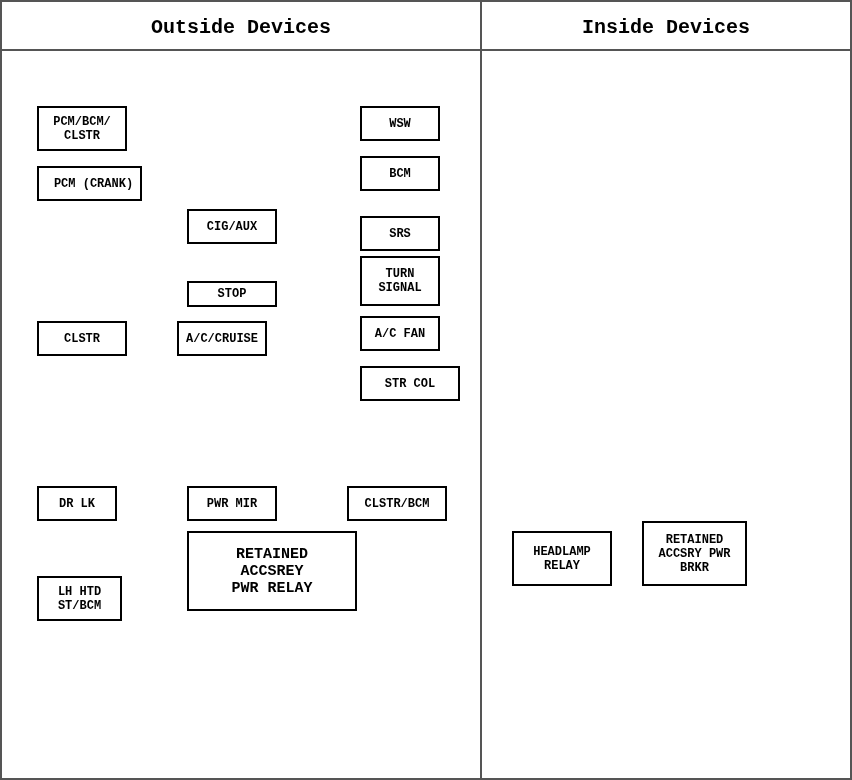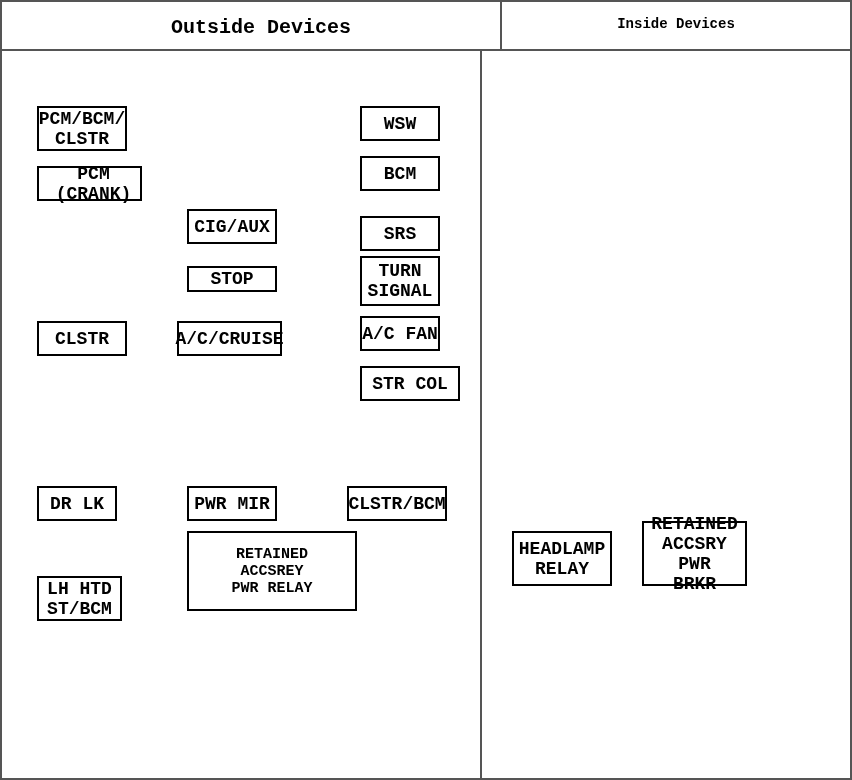--- a/index.html
+++ b/index.html
@@ -13,35 +13,34 @@
     .main-container {
       width: 852px;
       height: 780px;
       border: 2px solid #555;
       display: flex;
       flex-direction: column;
     }
     .section-headers {
       display: flex;
       border-bottom: 2px solid #555;
-      padding-left: 20px;
     }
     .outside-header {
       flex: 0 0 480px;
       text-align: center;
       padding: 14px 0 10px 0;
       font-size: 20px;
       font-weight: bold;
       border-right: 2px solid #555;
     }
     .inside-header {
       flex: 1;
       text-align: center;
       padding: 14px 0 10px 0;
-      font-size: 14px;
+      font-size: 20px;
       font-weight: bold;
     }
     .content-area {
       display: flex;
       flex: 1;
     }
     .outside-section {
       flex: 0 0 480px;
       border-right: 2px solid #555;
       position: relative;
@@ -50,21 +49,21 @@
     .inside-section {
       flex: 1;
       position: relative;
     }
     .box {
       border: 2px solid #000;
       display: inline-flex;
       align-items: center;
       justify-content: center;
       text-align: center;
-      font-size: 18px;
+      font-size: 12px;
       font-weight: bold;
       position: absolute;
       background: #fff;
     }
     .box-large {
       font-size: 15px;
       font-weight: bold;
     }
   </style>
 </head>
@@ -77,25 +76,25 @@
   </div>
   <div class="content-area">
     <div class="outside-section" id="outside-section">
     <div class="box" style="left: 35px; top: 55px; width: 90px; height: 45px; white-space: pre-line;">PCM/BCM/
 CLSTR</div>
         <div class="box" style="left: 35px; top: 115px; width: 105px; height: 35px; white-space: pre-line; padding-left: 8px;">PCM (CRANK)</div>
         <div class="box" style="left: 185px; top: 115px; width: 90px; height: 35px; white-space: pre-line; margin-top: 43px;">CIG/AUX</div>
         <div class="box" style="left: 358px; top: 55px; width: 80px; height: 35px; white-space: pre-line;">WSW</div>
         <div class="box" style="left: 358px; top: 105px; width: 80px; height: 35px; white-space: pre-line;">BCM</div>
         <div class="box" style="left: 358px; top: 165px; width: 80px; height: 35px; white-space: pre-line;">SRS</div>
-        <div class="box" style="left: 185px; top: 215px; width: 90px; height: 26px; white-space: pre-line;">STOP</div>
+        <div class="box" style="left: 185px; top: 230px; width: 90px; height: 26px; white-space: pre-line;">STOP</div>
         <div class="box" style="left: 358px; top: 205px; width: 80px; height: 50px; white-space: pre-line;">TURN
 SIGNAL</div>
         <div class="box" style="left: 35px; top: 270px; width: 90px; height: 35px; white-space: pre-line;">CLSTR</div>
-        <div class="box" style="left: 175px; top: 270px; width: 105px; height: 35px; white-space: pre-line;">A/C/CRUISE</div>
+        <div class="box" style="left: 175px; top: 270px; width: 90px; height: 35px; white-space: pre-line;">A/C/CRUISE</div>
         <div class="box" style="left: 358px; top: 265px; width: 80px; height: 35px; white-space: pre-line;">A/C FAN</div>
         <div class="box" style="left: 358px; top: 315px; width: 100px; height: 35px; white-space: pre-line;">STR COL</div>
         <div class="box" style="left: 35px; top: 435px; width: 80px; height: 35px; white-space: pre-line;">DR LK</div>
         <div class="box" style="left: 185px; top: 435px; width: 90px; height: 35px; white-space: pre-line;">PWR MIR</div>
         <div class="box" style="left: 345px; top: 435px; width: 100px; height: 35px; white-space: pre-line;">CLSTR/BCM</div>
         <div class="box" style="left: 35px; top: 485px; width: 85px; height: 45px; white-space: pre-line; margin-top: 40px;">LH HTD
 ST/BCM</div>
         <div class="box box-large" style="left: 185px; top: 480px; width: 170px; height: 80px; white-space: pre-line;">RETAINED
 ACCSREY
 PWR RELAY</div>

